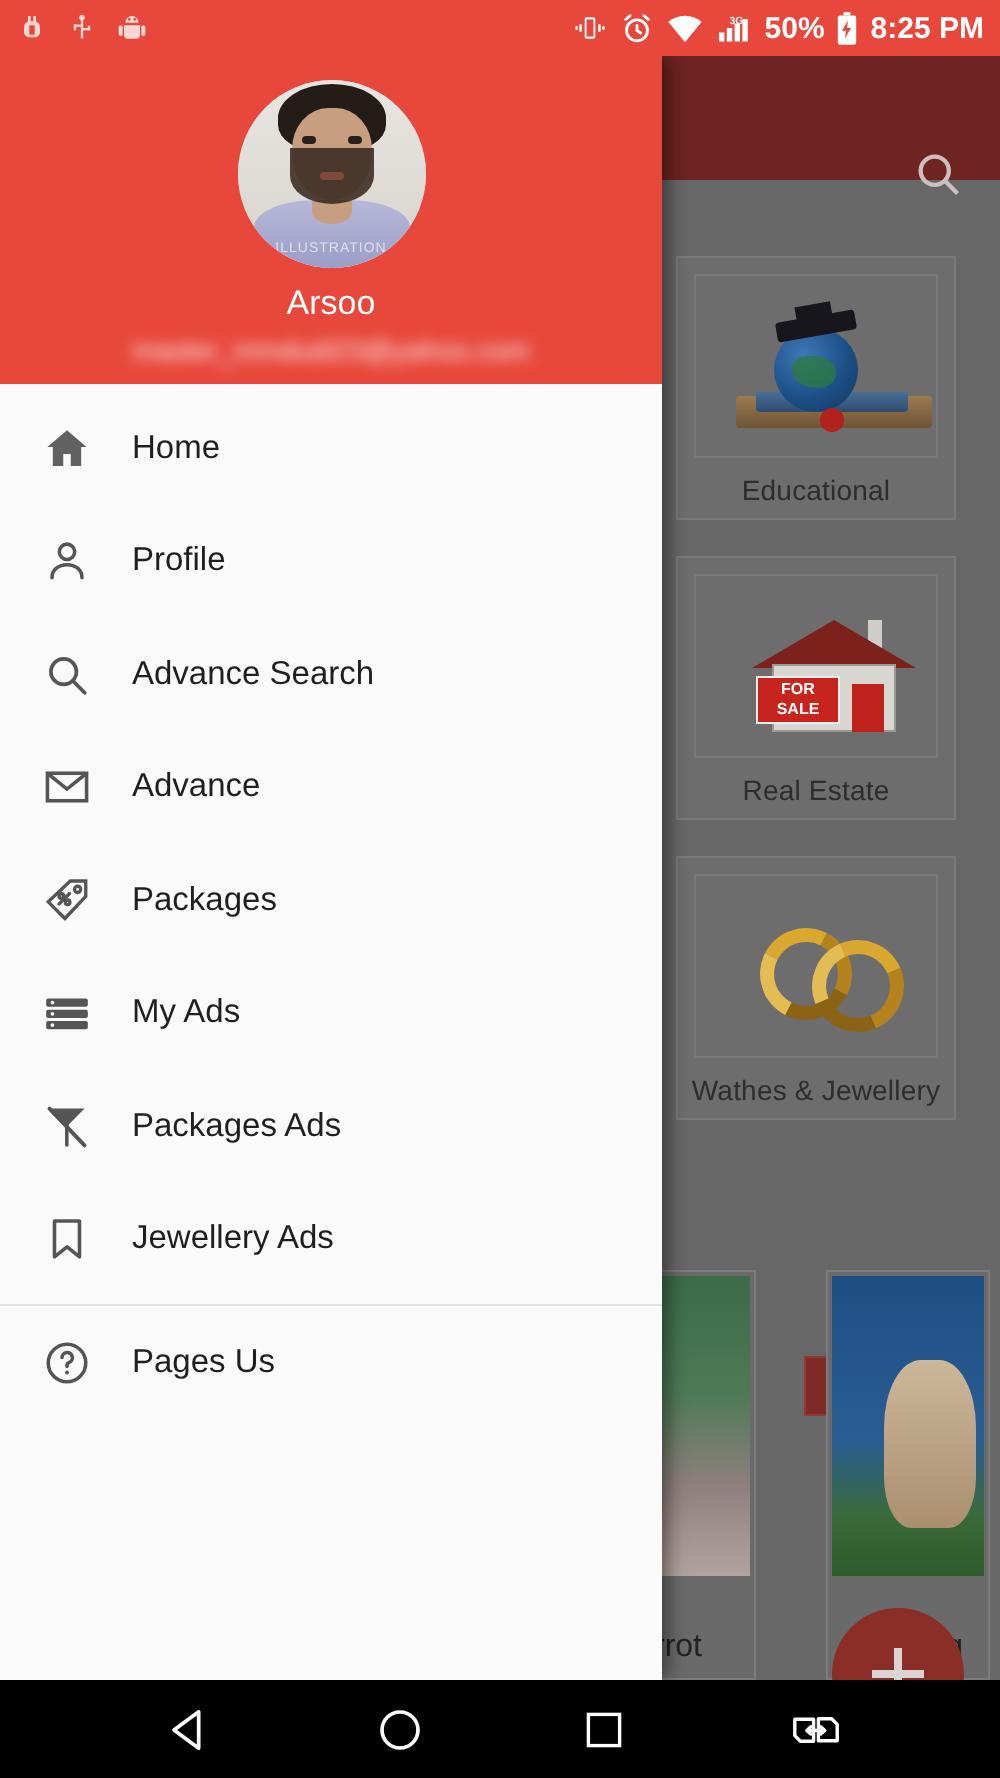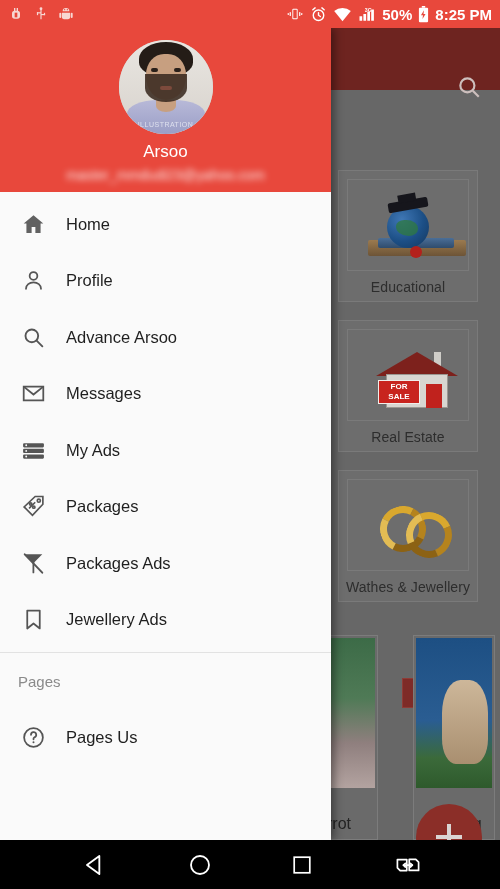--- a/index.html
+++ b/index.html
@@ -47,21 +47,20 @@
     left: 0; top: 90px;
     width: 500px; height: 750px;
   }
   .cat-card {
     position: absolute;
     left: 338px;
     width: 140px;
     background: #6d6d6d;
     border: 1px solid #7a7a7a;
     box-sizing: border-box;
-    margin-top: 42px;
   }
   .cat-imgbox {
     position: relative;
     height: 92px;
     margin: 8px;
     border: 1px solid #7a7a7a;
     box-sizing: border-box;
     overflow: hidden;
   }
   .cat-label {
@@ -602,62 +601,62 @@
         <span class="menu-label">Profile</span>
       </div>
 
       <div class="menu-item">
         <span class="menu-icon">
           <svg width="25" height="25" viewBox="0 0 24 24" fill="none" stroke="#555" stroke-width="1.8">
             <circle cx="10.4" cy="10.4" r="6.1"></circle>
             <line x1="15" y1="15" x2="20.5" y2="20.5" stroke-linecap="round"></line>
           </svg>
         </span>
-        <span class="menu-label">Advance Arsoo</span>
+        <span class="menu-label">Advance Search</span>
       </div>
 
       <div class="menu-item">
         <span class="menu-icon">
           <svg width="25" height="25" viewBox="0 0 24 24" fill="none" stroke="#555" stroke-width="1.7">
             <rect x="2.6" y="5.4" width="18.8" height="13.2"></rect>
             <path d="M2.6 5.4 12 13l9.4-7.6"></path>
           </svg>
         </span>
-        <span class="menu-label">Messages</span>
+        <span class="menu-label">Advance</span>
+      </div>
+
+      <div class="menu-item">
+        <span class="menu-icon">
+          <svg width="25" height="25" viewBox="0 0 24 24" fill="none" stroke="#555" stroke-width="1.6">
+            <path d="M13.6 2.4H21V9.8l-10 10.6-8-8z"></path>
+            <circle cx="17.1" cy="6.4" r="1.5"></circle>
+            <circle cx="9.3" cy="9.6" r="1.1"></circle>
+            <circle cx="12.3" cy="12.6" r="1.1"></circle>
+            <line x1="8.2" y1="13.4" x2="13.2" y2="8.4" stroke-linecap="round"></line>
+          </svg>
+        </span>
+        <span class="menu-label">Packages</span>
       </div>
 
       <div class="menu-item">
         <span class="menu-icon">
           <svg width="25" height="25" viewBox="0 0 24 24" fill="#555">
             <rect x="2" y="5" width="20" height="4" rx="1"></rect>
             <rect x="2" y="10.4" width="20" height="4" rx="1"></rect>
             <rect x="2" y="15.8" width="20" height="4" rx="1"></rect>
             <circle cx="5" cy="7" r="0.9" fill="#fafafa"></circle>
             <circle cx="5" cy="12.4" r="0.9" fill="#fafafa"></circle>
             <circle cx="5" cy="17.8" r="0.9" fill="#fafafa"></circle>
           </svg>
         </span>
         <span class="menu-label">My Ads</span>
       </div>
 
       <div class="menu-item">
         <span class="menu-icon">
-          <svg width="25" height="25" viewBox="0 0 24 24" fill="none" stroke="#555" stroke-width="1.6">
-            <path d="M13.6 2.4H21V9.8l-10 10.6-8-8z"></path>
-            <circle cx="17.1" cy="6.4" r="1.5"></circle>
-            <circle cx="9.3" cy="9.6" r="1.1"></circle>
-            <circle cx="12.3" cy="12.6" r="1.1"></circle>
-            <line x1="8.2" y1="13.4" x2="13.2" y2="8.4" stroke-linecap="round"></line>
-          </svg>
-        </span>
-        <span class="menu-label">Packages</span>
-      </div>
-
-      <div class="menu-item">
-        <span class="menu-icon">
           <svg width="25" height="25" viewBox="0 0 24 24" fill="none" stroke="#555" stroke-width="1.7">
             <path d="M5.4 4h13l-6.5 6.6z" fill="#555"></path>
             <line x1="11.9" y1="10.6" x2="11.9" y2="20.6" stroke-linecap="round"></line>
             <line x1="3.6" y1="3.2" x2="20.4" y2="20.8" stroke-linecap="round" stroke-width="1.9"></line>
           </svg>
         </span>
         <span class="menu-label">Packages Ads</span>
       </div>
 
       <div class="menu-item">
@@ -665,21 +664,20 @@
           <svg width="25" height="25" viewBox="0 0 24 24" fill="none" stroke="#555" stroke-width="1.7">
             <path d="M6 3.4h12v17.2l-6-4.8-6 4.8z" stroke-linejoin="round"></path>
           </svg>
         </span>
         <span class="menu-label">Jewellery Ads</span>
       </div>
 
 
       <div class="menu-divider"></div>
 
-      <div class="section-head">Pages</div>
 
       <div class="menu-item">
         <span class="menu-icon">
           <svg width="25" height="25" viewBox="0 0 24 24" fill="none" stroke="#555" stroke-width="1.7">
             <circle cx="12" cy="12" r="9"></circle>
             <path d="M9.6 9.4a2.5 2.5 0 1 1 3.3 2.4c-.7.3-.9.8-.9 1.5v.4" stroke-linecap="round"></path>
             <circle cx="12" cy="16.6" r="0.95" fill="#555" stroke="none"></circle>
           </svg>
         </span>
         <span class="menu-label">Pages Us</span>

